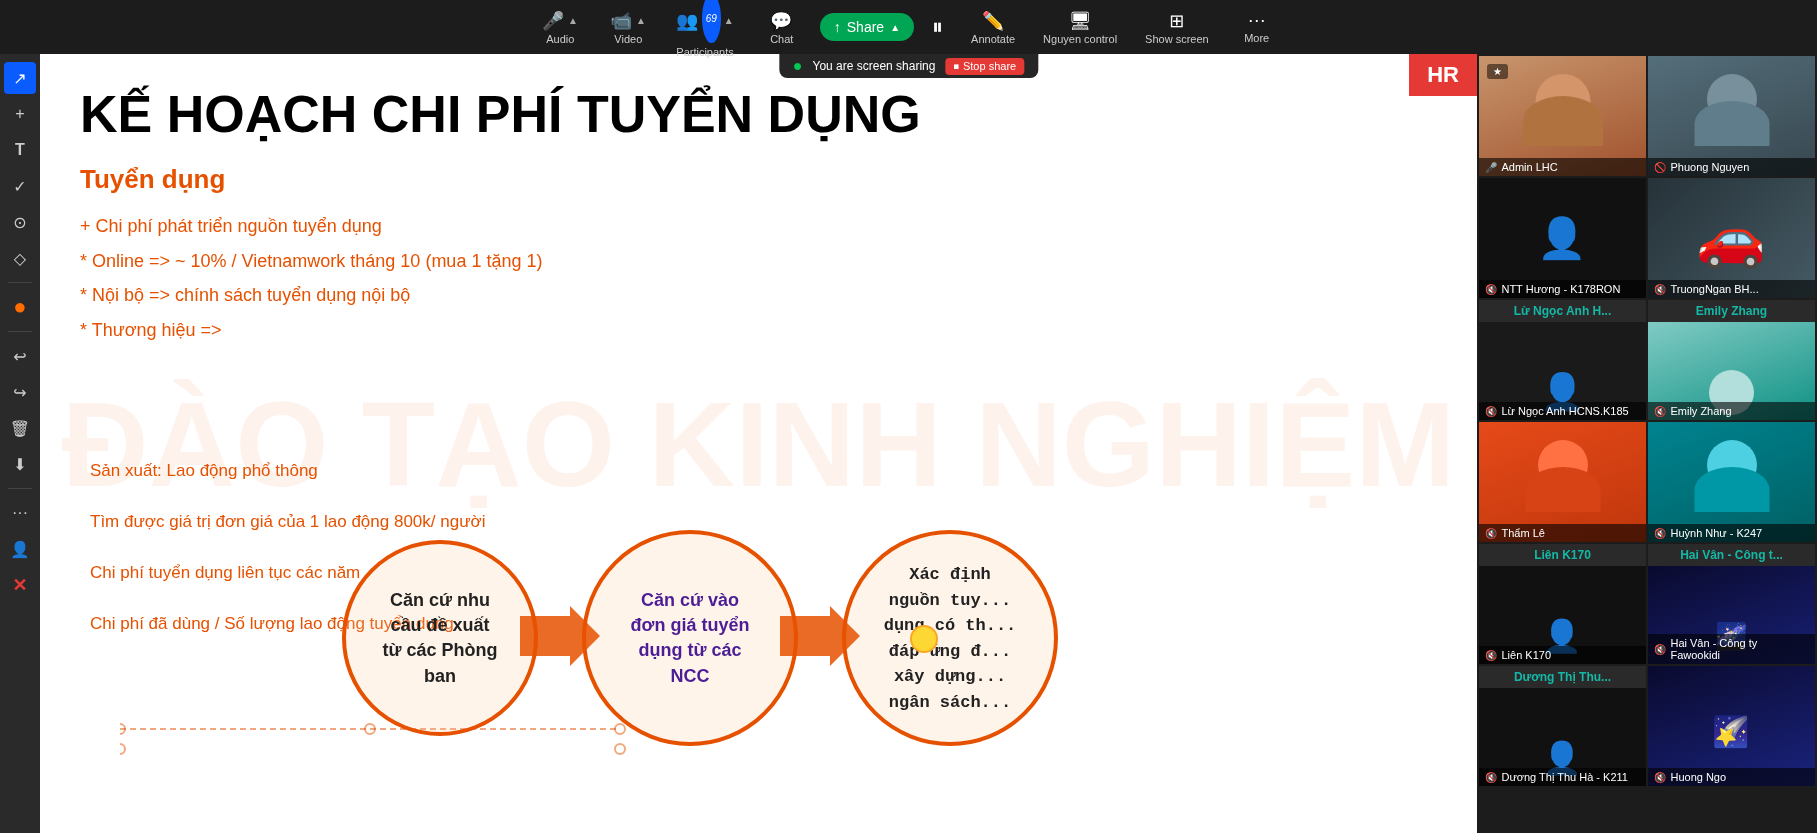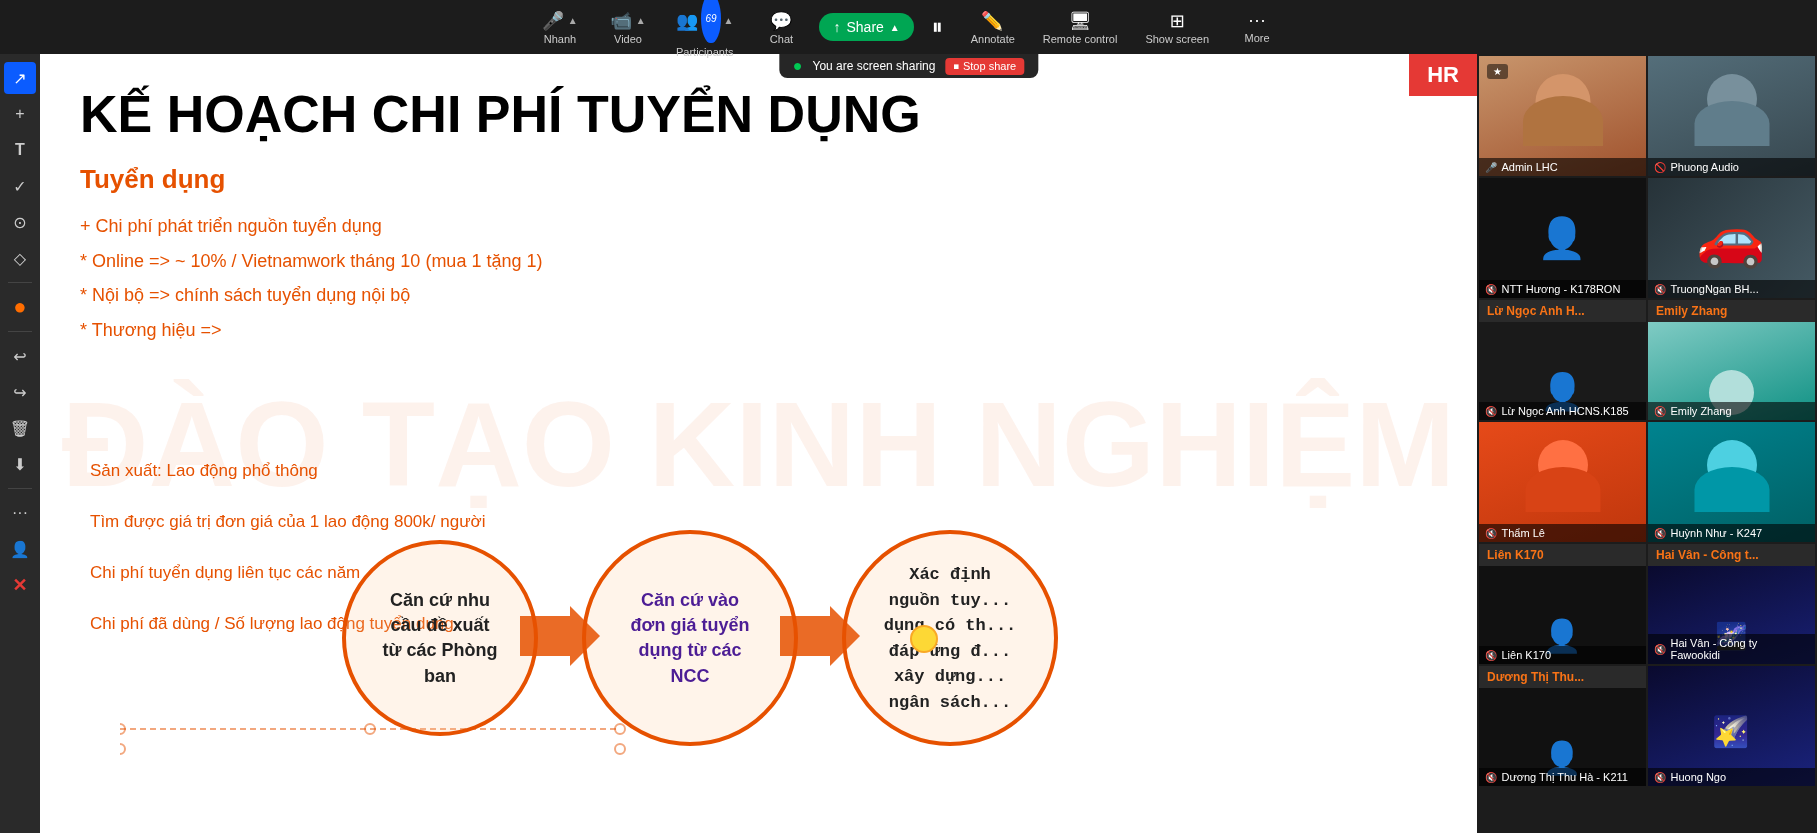--- a/index.html
+++ b/index.html
@@ -273,23 +273,24 @@
       color: #fff;
       font-weight: 900;
       font-size: 22px;
       padding: 8px 18px;
       z-index: 20;
     }
 
     
     .panel-section-header {
       background: #2a2a2a;
-      color: #f97316;
+      color: #14b8a6;
       font-size: 12px;
       padding: 4px 8px;
+      text-align: center;
       font-weight: bold;
     }
 
     
     .admin-overlay {
       position: absolute;
       top: 8px;
       left: 8px;
       background: rgba(0,0,0,0.5);
       color: #fff;
@@ -308,21 +309,21 @@
   </style>
 </head>
 <body>
 
 <div class="toolbar">
   <div class="toolbar-item">
     <div class="icon-row">
       <span>🎤</span>
       <span class="toolbar-chevron">▲</span>
     </div>
-    <span class="label">Nhanh</span>
+    <span class="label">Audio</span>
   </div>
   <div class="toolbar-item">
     <div class="icon-row">
       <span>📹</span>
       <span class="toolbar-chevron">▲</span>
     </div>
     <span class="label">Video</span>
   </div>
   <div class="toolbar-item">
     <div class="icon-row">
@@ -349,21 +350,21 @@
   <div class="toolbar-item">
     <div class="icon-row">
       <span>✏️</span>
     </div>
     <span class="label">Annotate</span>
   </div>
   <div class="toolbar-item">
     <div class="icon-row">
       <span>🖥</span>
     </div>
-    <span class="label">Remote control</span>
+    <span class="label">Nguyen control</span>
   </div>
   <div class="toolbar-item">
     <div class="icon-row">
       <span>⊞</span>
     </div>
     <span class="label">Show screen</span>
   </div>
   <div class="toolbar-item">
     <div class="icon-row">
       <span>···</span>
@@ -491,21 +492,21 @@
       </div>
     </div>
 
     <div class="participant-card video-bg-2">
       <div style="width:100%;height:100%;background:linear-gradient(160deg,#546e7a 0%,#37474f 100%);display:flex;align-items:center;justify-content:center;">
         <div style="width:50px;height:50px;background:#78909c;border-radius:50%;position:absolute;top:18px;left:50%;transform:translateX(-50%);"></div>
         <div style="width:75px;height:45px;background:#607d8b;border-radius:50% 50% 0 0;position:absolute;bottom:30px;left:50%;transform:translateX(-50%);"></div>
       </div>
       <div class="participant-name-bar">
         <span class="mic-icon muted">🚫</span>
-        <span>Phuong Audio</span>
+        <span>Phuong Nguyen</span>
       </div>
     </div>
 
     <div class="participant-card video-bg-dark">
       <div style="width:100%;height:100%;background:#111;display:flex;align-items:center;justify-content:center;font-size:40px;">👤</div>
       <div class="participant-name-bar">
         <span class="mic-icon muted">🔇</span>
         <span>NTT Hương - K178RON</span>
       </div>
     </div>

